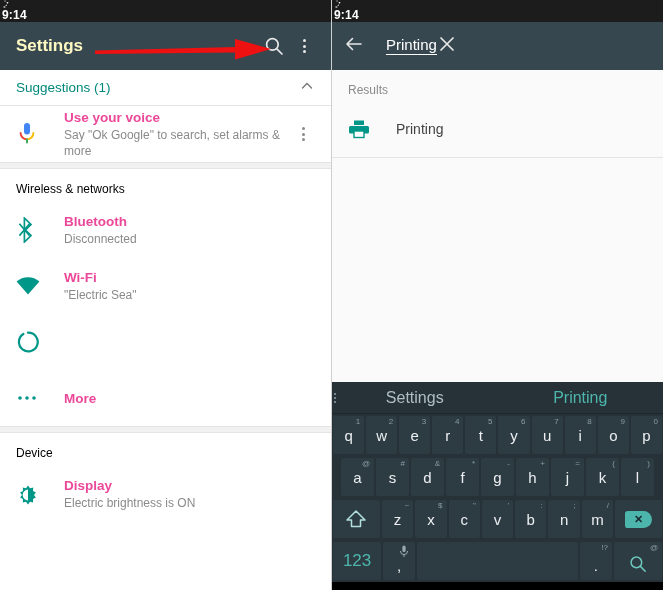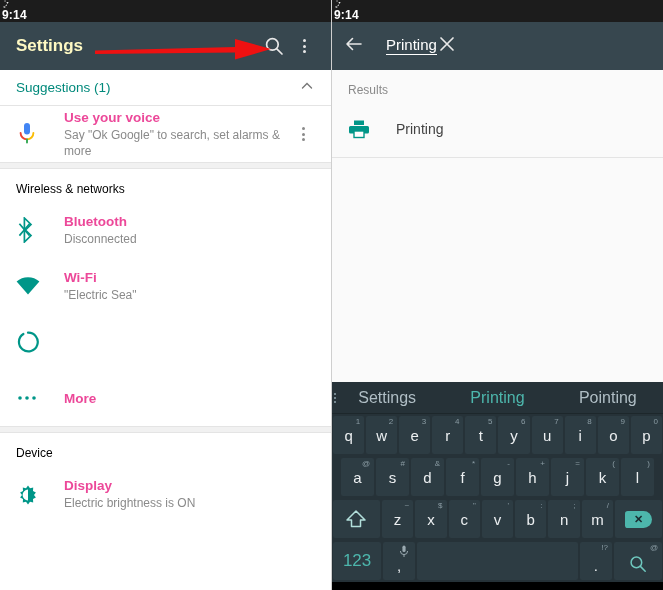--- a/index.html
+++ b/index.html
@@ -442,21 +442,20 @@
     <div class="kb">
 
       <div class="suggestions">
         <span class="sugg-dots">
             <i></i>
             <i></i>
             <i></i>
           </span>
         <span class="s">Settings</span>
         <span class="s active">Printing</span>
-        <span class="s">Pointing</span>
       </div>
 
       <div class="krow">
         <span class="key">
             <span class="sub">1</span>
             <span>q</span>
           </span>
         <span class="key">
             <span class="sub">2</span>
             <span>w</span>

